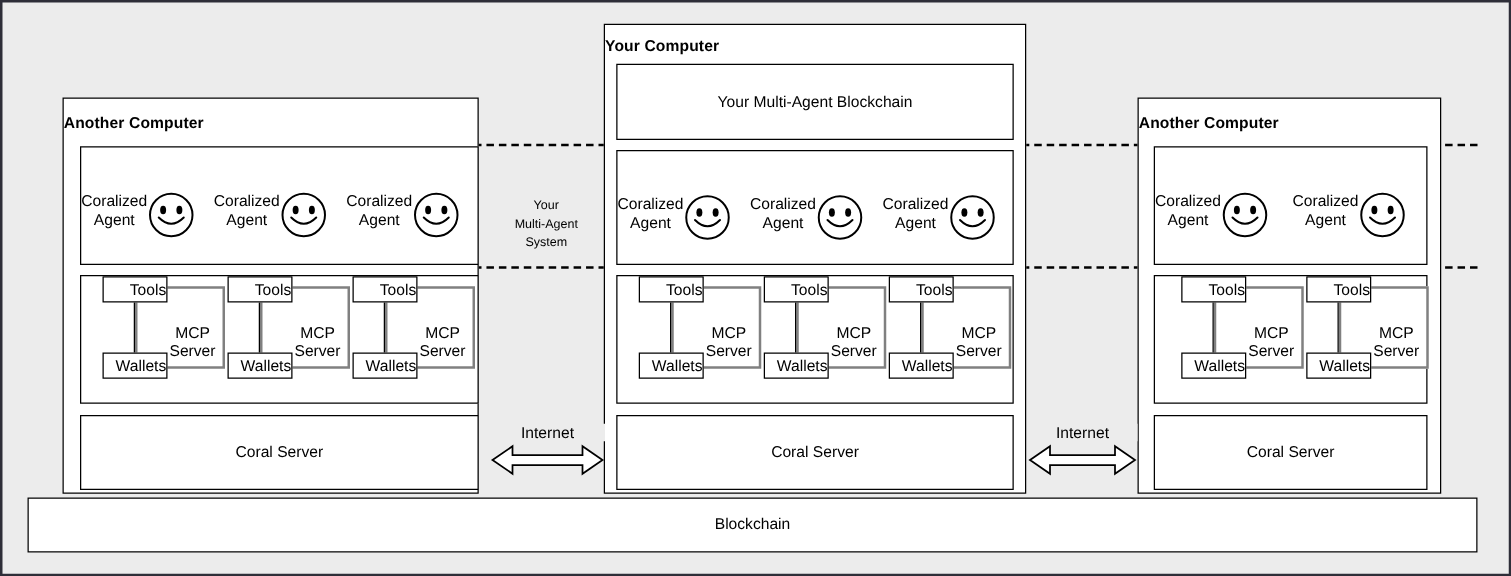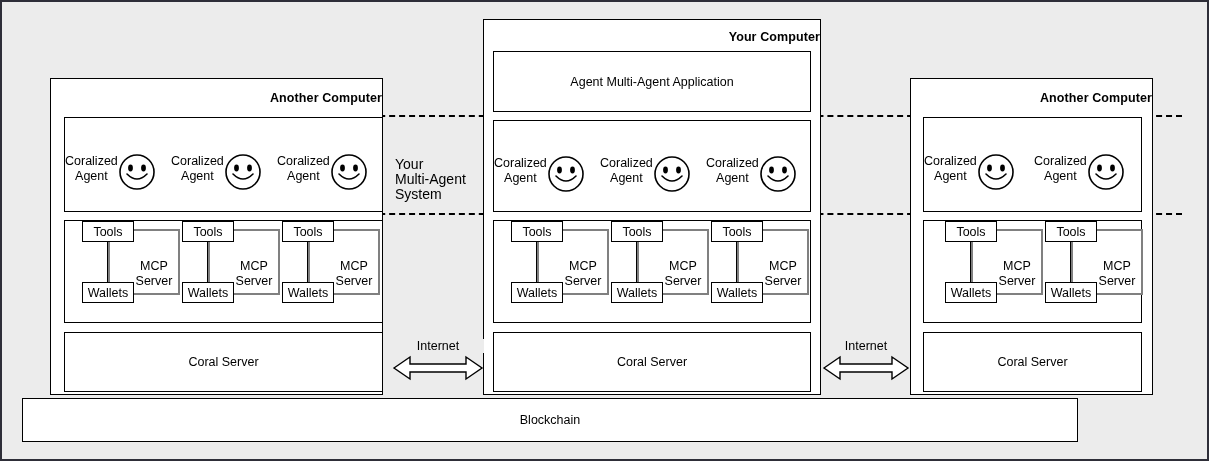--- a/index.html
+++ b/index.html
@@ -23,21 +23,21 @@
   .box {
     position: absolute;
     background: #ffffff;
     border: 1.4px solid #000;
     box-sizing: border-box;
   }
 
   .computer-title {
     position: absolute;
     left: 0; right: 0;
-    text-align: right;
+    text-align: left;
     font-size: 12.5px;
     font-weight: bold;
     letter-spacing: .1px;
   }
 
   .centered-label {
     position: absolute;
     left: 0; right: 0; top: 50%;
     transform: translateY(-50%);
     text-align: center;
@@ -84,21 +84,21 @@
     white-space: pre-line;
     margin-top: 12px;
   }
   .chip {
     position: absolute;
     background: #ffffff;
     border: 1.4px solid #000;
     box-sizing: border-box;
     font-size: 12.5px;
     line-height: 20px;
-    text-align: center;
+    text-align: right;
     width: 52px; height: 21px;
     left: 0;
   }
   .chip.tools  { top: 0px; }
   .chip.wallets{ top: 61px; }
   .chip-stem {
     position: absolute;
     left: 25px;
     top: 20px;
     width: 1.4px;
@@ -112,22 +112,22 @@
     height: 0;
     border-top: 2px dashed #000;
   }
   .dash-vline {
     position: absolute;
     width: 0;
     border-left: 2px dashed #000;
   }
   .system-label {
     position: absolute;
-    text-align: left;
-    font-size: 14px;
+    text-align: center;
+    font-size: 10px;
     line-height: 15px;
     white-space: pre-line;
   }
 
   
   .internet { position: absolute; }
   .internet-label {
     position: absolute;
     left: 0; right: 0; top: 0;
     text-align: center;
@@ -218,21 +218,21 @@
 
   <div class="box" style="left:62px; top:330px; width:319px; height:60px;">
     <div class="centered-label">Coral Server</div>
   </div>
 
   <div class="box" style="left:481px; top:17px; width:338px; height:376px;">
     <div class="computer-title" style="top:10px;">Your Computer</div>
   </div>
 
   <div class="box" style="left:491px; top:49px; width:318px; height:61px;">
-    <div class="centered-label">Agent Multi-Agent Application</div>
+    <div class="centered-label">Your Multi-Agent Blockchain</div>
   </div>
 
   <div class="box" style="left:491px; top:118px; width:318px; height:92px;">
     <div class="agent" style="left:0px; width:106px;">
       <div class="agent-label">Coralized
 Agent</div>
       <svg class="smiley" width="38" height="38" viewBox="0 0 38 38">
         <circle cx="19" cy="19" r="17" fill="#fff" stroke="#000" stroke-width="1.6"></circle>
         <ellipse cx="12.5" cy="15" rx="2.4" ry="3.4" fill="#000"></ellipse>
         <ellipse cx="25.5" cy="15" rx="2.4" ry="3.4" fill="#000"></ellipse>
@@ -354,17 +354,17 @@
     </svg>
   </div>
 
   <div class="internet" style="left:820px; top:337px; width:88px; height:44px;">
     <div class="internet-label">Internet</div>
     <svg width="88" height="30" viewBox="0 0 88 30" style="position:absolute; left:0; top:14px;">
       <polygon points="2,15 18,4 18,11 70,11 70,4 86,15 70,26 70,19 18,19 18,26" fill="#ffffff" stroke="#000000" stroke-width="1.4" stroke-linejoin="miter"></polygon>
     </svg>
   </div>
 
-  <div class="box" style="left:20px; top:396px; width:1056px; height:44px;">
+  <div class="box" style="left:20px; top:396px; width:1160px; height:44px;">
     <div class="centered-label">Blockchain</div>
   </div>
 
 </div>
 
 </body></html>

